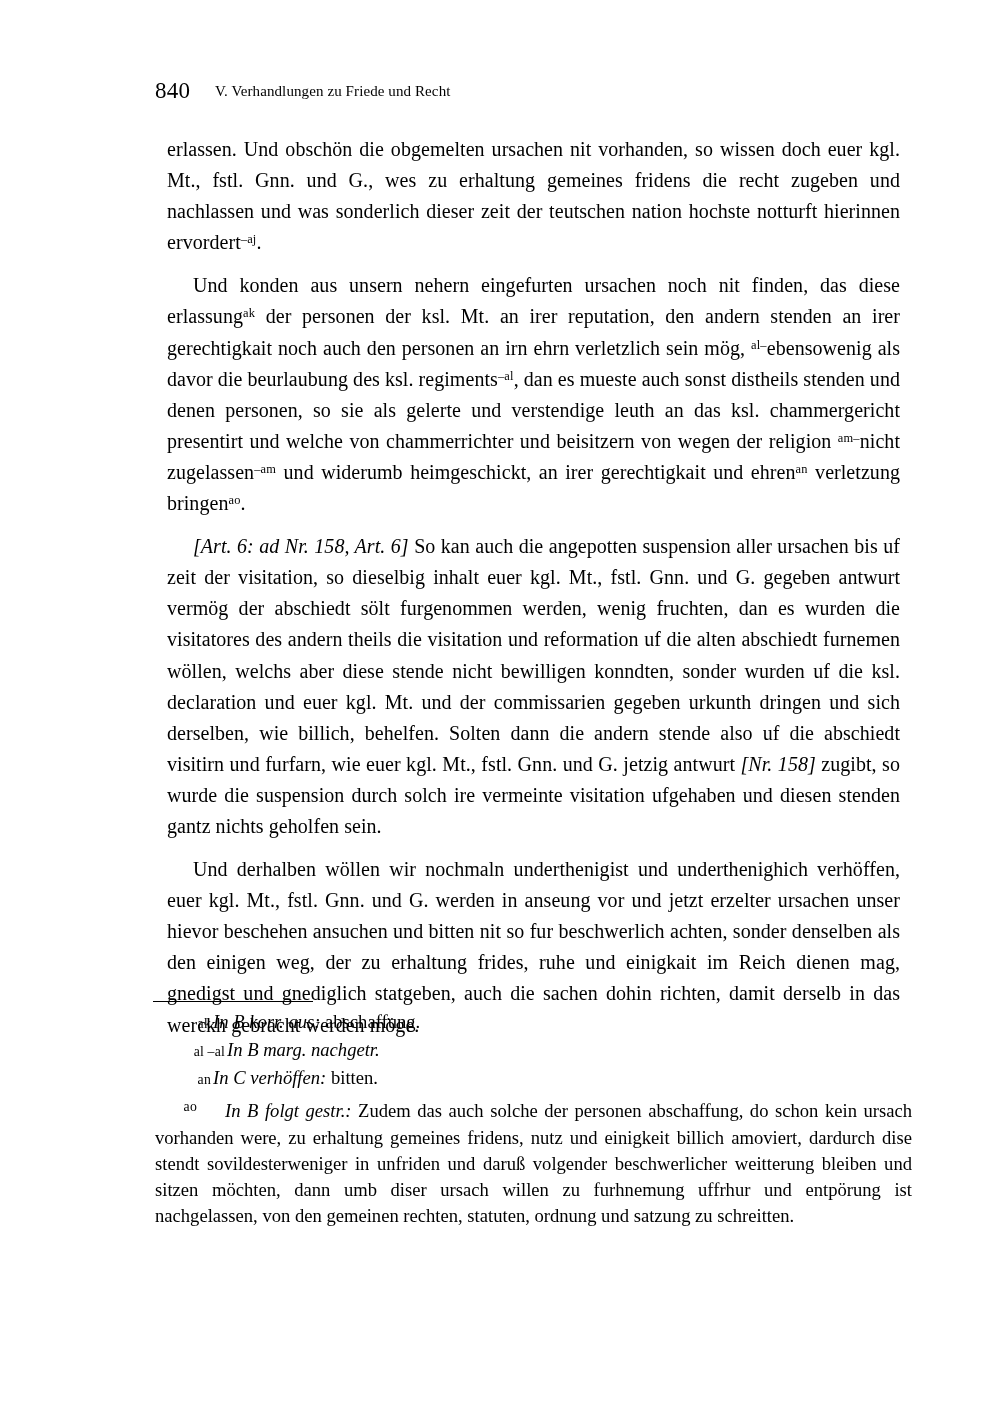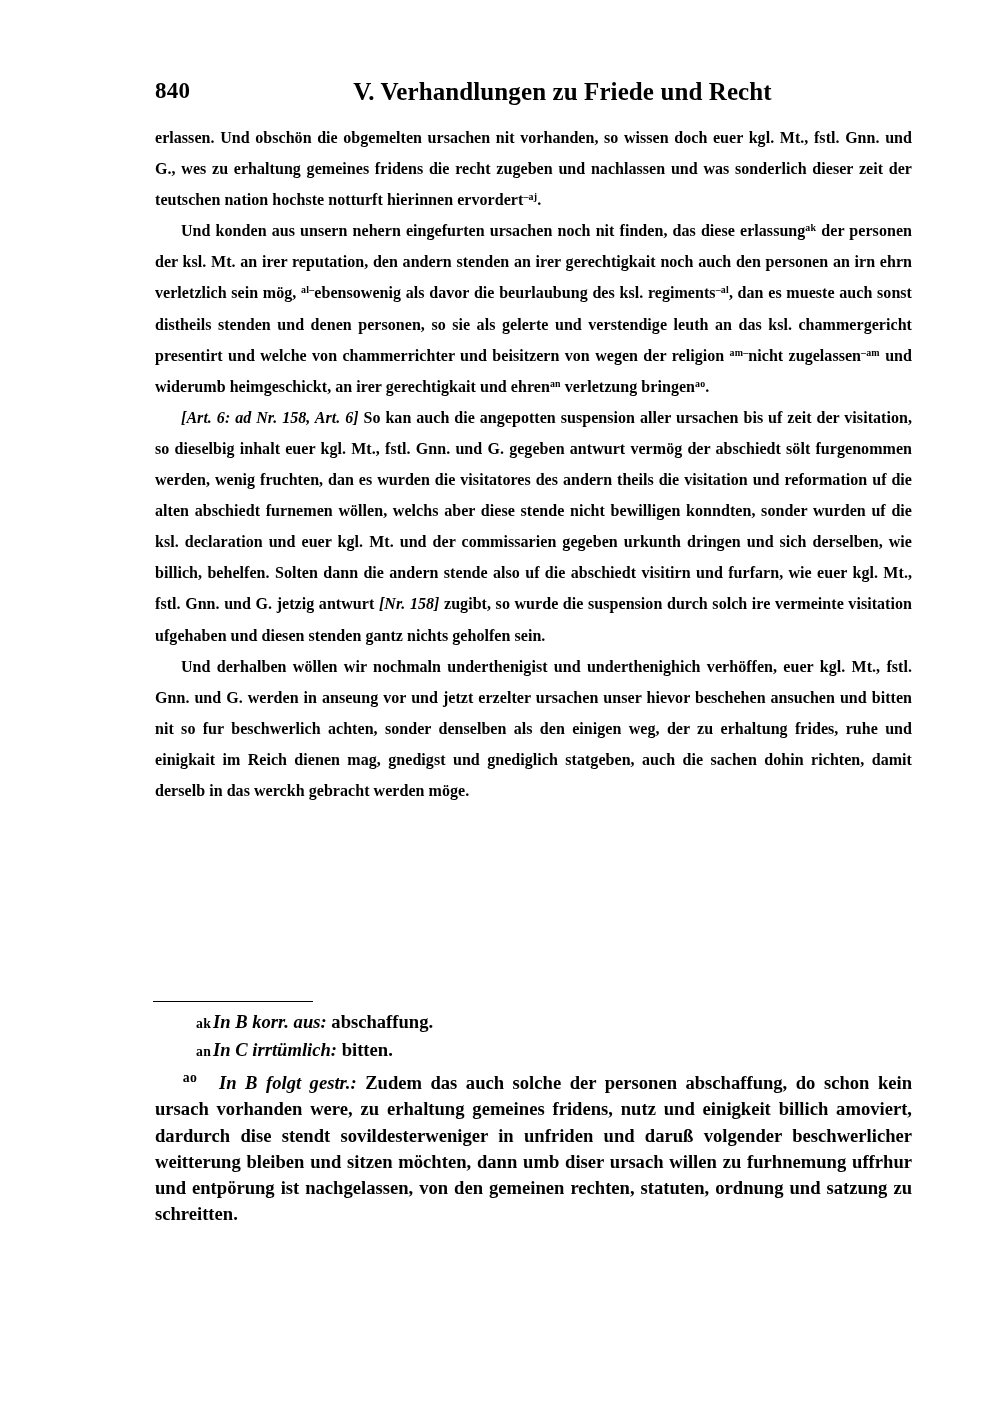--- a/index.html
+++ b/index.html
@@ -15,21 +15,20 @@
     overflow: hidden;
     position: relative;
   }
 
   .page {
     position: absolute;
     left: 0;
     top: 0;
     width: 923px;
     height: 1418px;
-    font-weight: bold;
   }
 
   
   .running-head {
     position: absolute;
     left: 155px;
     top: 76px;
     width: 755px;
     height: 30px;
   }
@@ -39,40 +38,39 @@
     top: 0;
     font-size: 23px;
     line-height: 30px;
     letter-spacing: 0.2px;
   }
   .head-title {
     position: absolute;
     left: 0;
     top: 2px;
     width: 755px;
-    text-align: center;
-    font-size: 25px;
+    font-size: 15px;
     line-height: 27px;
     padding-left: 60px;
     box-sizing: border-box;
     letter-spacing: 0.1px;
   }
 
   
   .body-block {
     position: absolute;
     left: 155px;
     top: 122px;
     width: 757px;
   }
   p.para {
-    margin: 0;
+    margin: 12px;
     text-align: justify;
     text-justify: inter-word;
-    font-size: 16px;
+    font-size: 20px;
     line-height: 31.1px;
     letter-spacing: 0.05px;
     -webkit-hyphens: none;
     hyphens: none;
   }
   p.indent {
     text-indent: 26px;
   }
   p.para:last-child { }
 
@@ -137,21 +135,21 @@
   }
   .fn-long .fn-mark-inline {
     display: inline-block;
     width: 42px;
     text-align: right;
     font-size: 0.74em;
     vertical-align: 0.5em;
     letter-spacing: 0.2px;
   }
   .fn-long .fn-lead {
-    margin-left: 22px;
+    margin-left: 28px;
   }
 </style>
 </head>
 <body>
 
 <div class="page">
 
   <div class="running-head">
     <div class="folio">840</div>
     <div class="head-title">V. Verhandlungen zu Friede und Recht</div>
@@ -165,19 +163,23 @@
     </div>
 
   <div class="fn-rule"></div>
 
   <div class="footnotes" id="footnote-block">
       <div class="fn fn-short">
         <span class="fn-mark w-ak">ak</span>
         <span class="fn-text"><span class="it">In B korr. aus:</span><span> abschaffung.</span></span>
       </div>
       <div class="fn fn-short">
+        <span class="fn-mark w-al">al –al</span>
+        <span class="fn-text"><span class="it">In B marg. nachgetr.</span></span>
+      </div>
+      <div class="fn fn-short">
         <span class="fn-mark w-an">an</span>
-        <span class="fn-text"><span class="it">In C irrtümlich:</span><span> bitten.</span></span>
+        <span class="fn-text"><span class="it">In C verhöffen:</span><span> bitten.</span></span>
       </div>
       <div class="fn fn-long"><span class="fn-mark-inline">ao</span><span class="fn-lead"><span class="it">In B folgt gestr.:</span><span> Zudem das auch solche der personen abschaffung, do schon kein ursach vorhanden were, zu erhaltung gemeines fridens, nutz und einigkeit billich amoviert, dardurch dise stendt sovildesterweniger in unfriden und daruß volgender beschwerlicher weitterung bleiben und sitzen möchten, dann umb diser ursach willen zu furhnemung uffrhur und entpörung ist nachgelassen, von den gemeinen rechten, statuten, ordnung und satzung zu schreitten.</span></span></div>
     </div>
 
 </div>
 
 </body></html>

